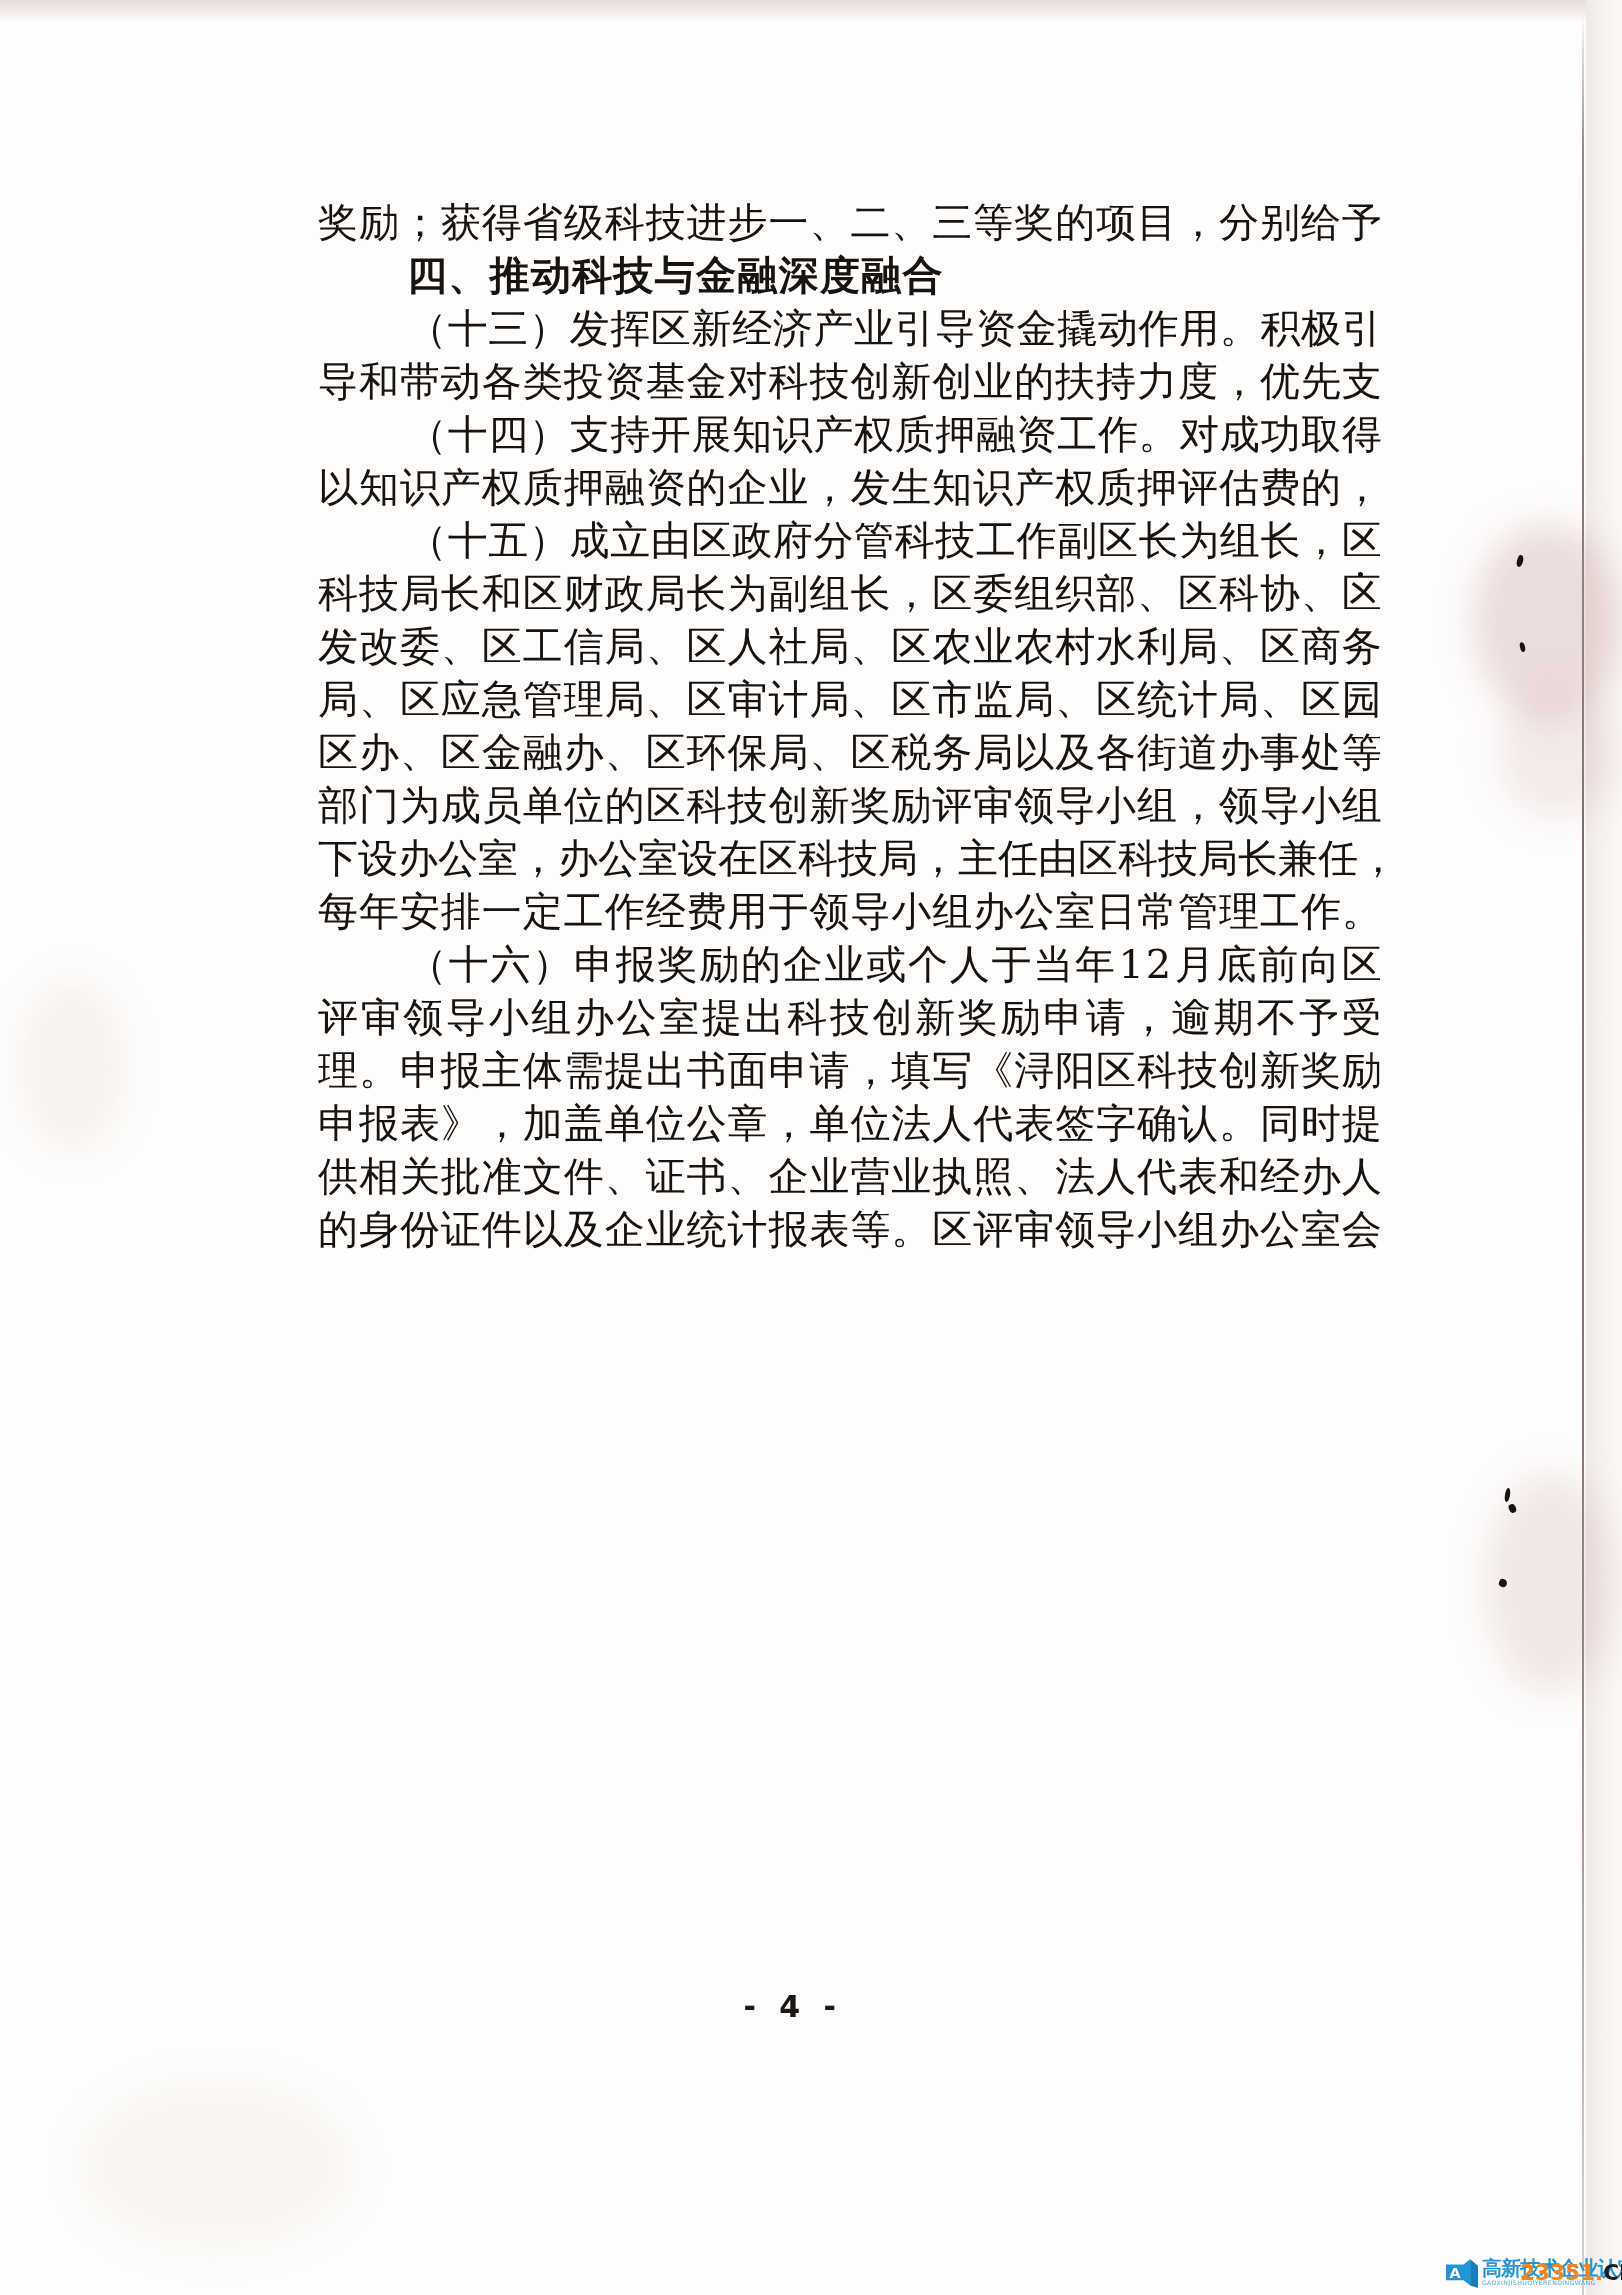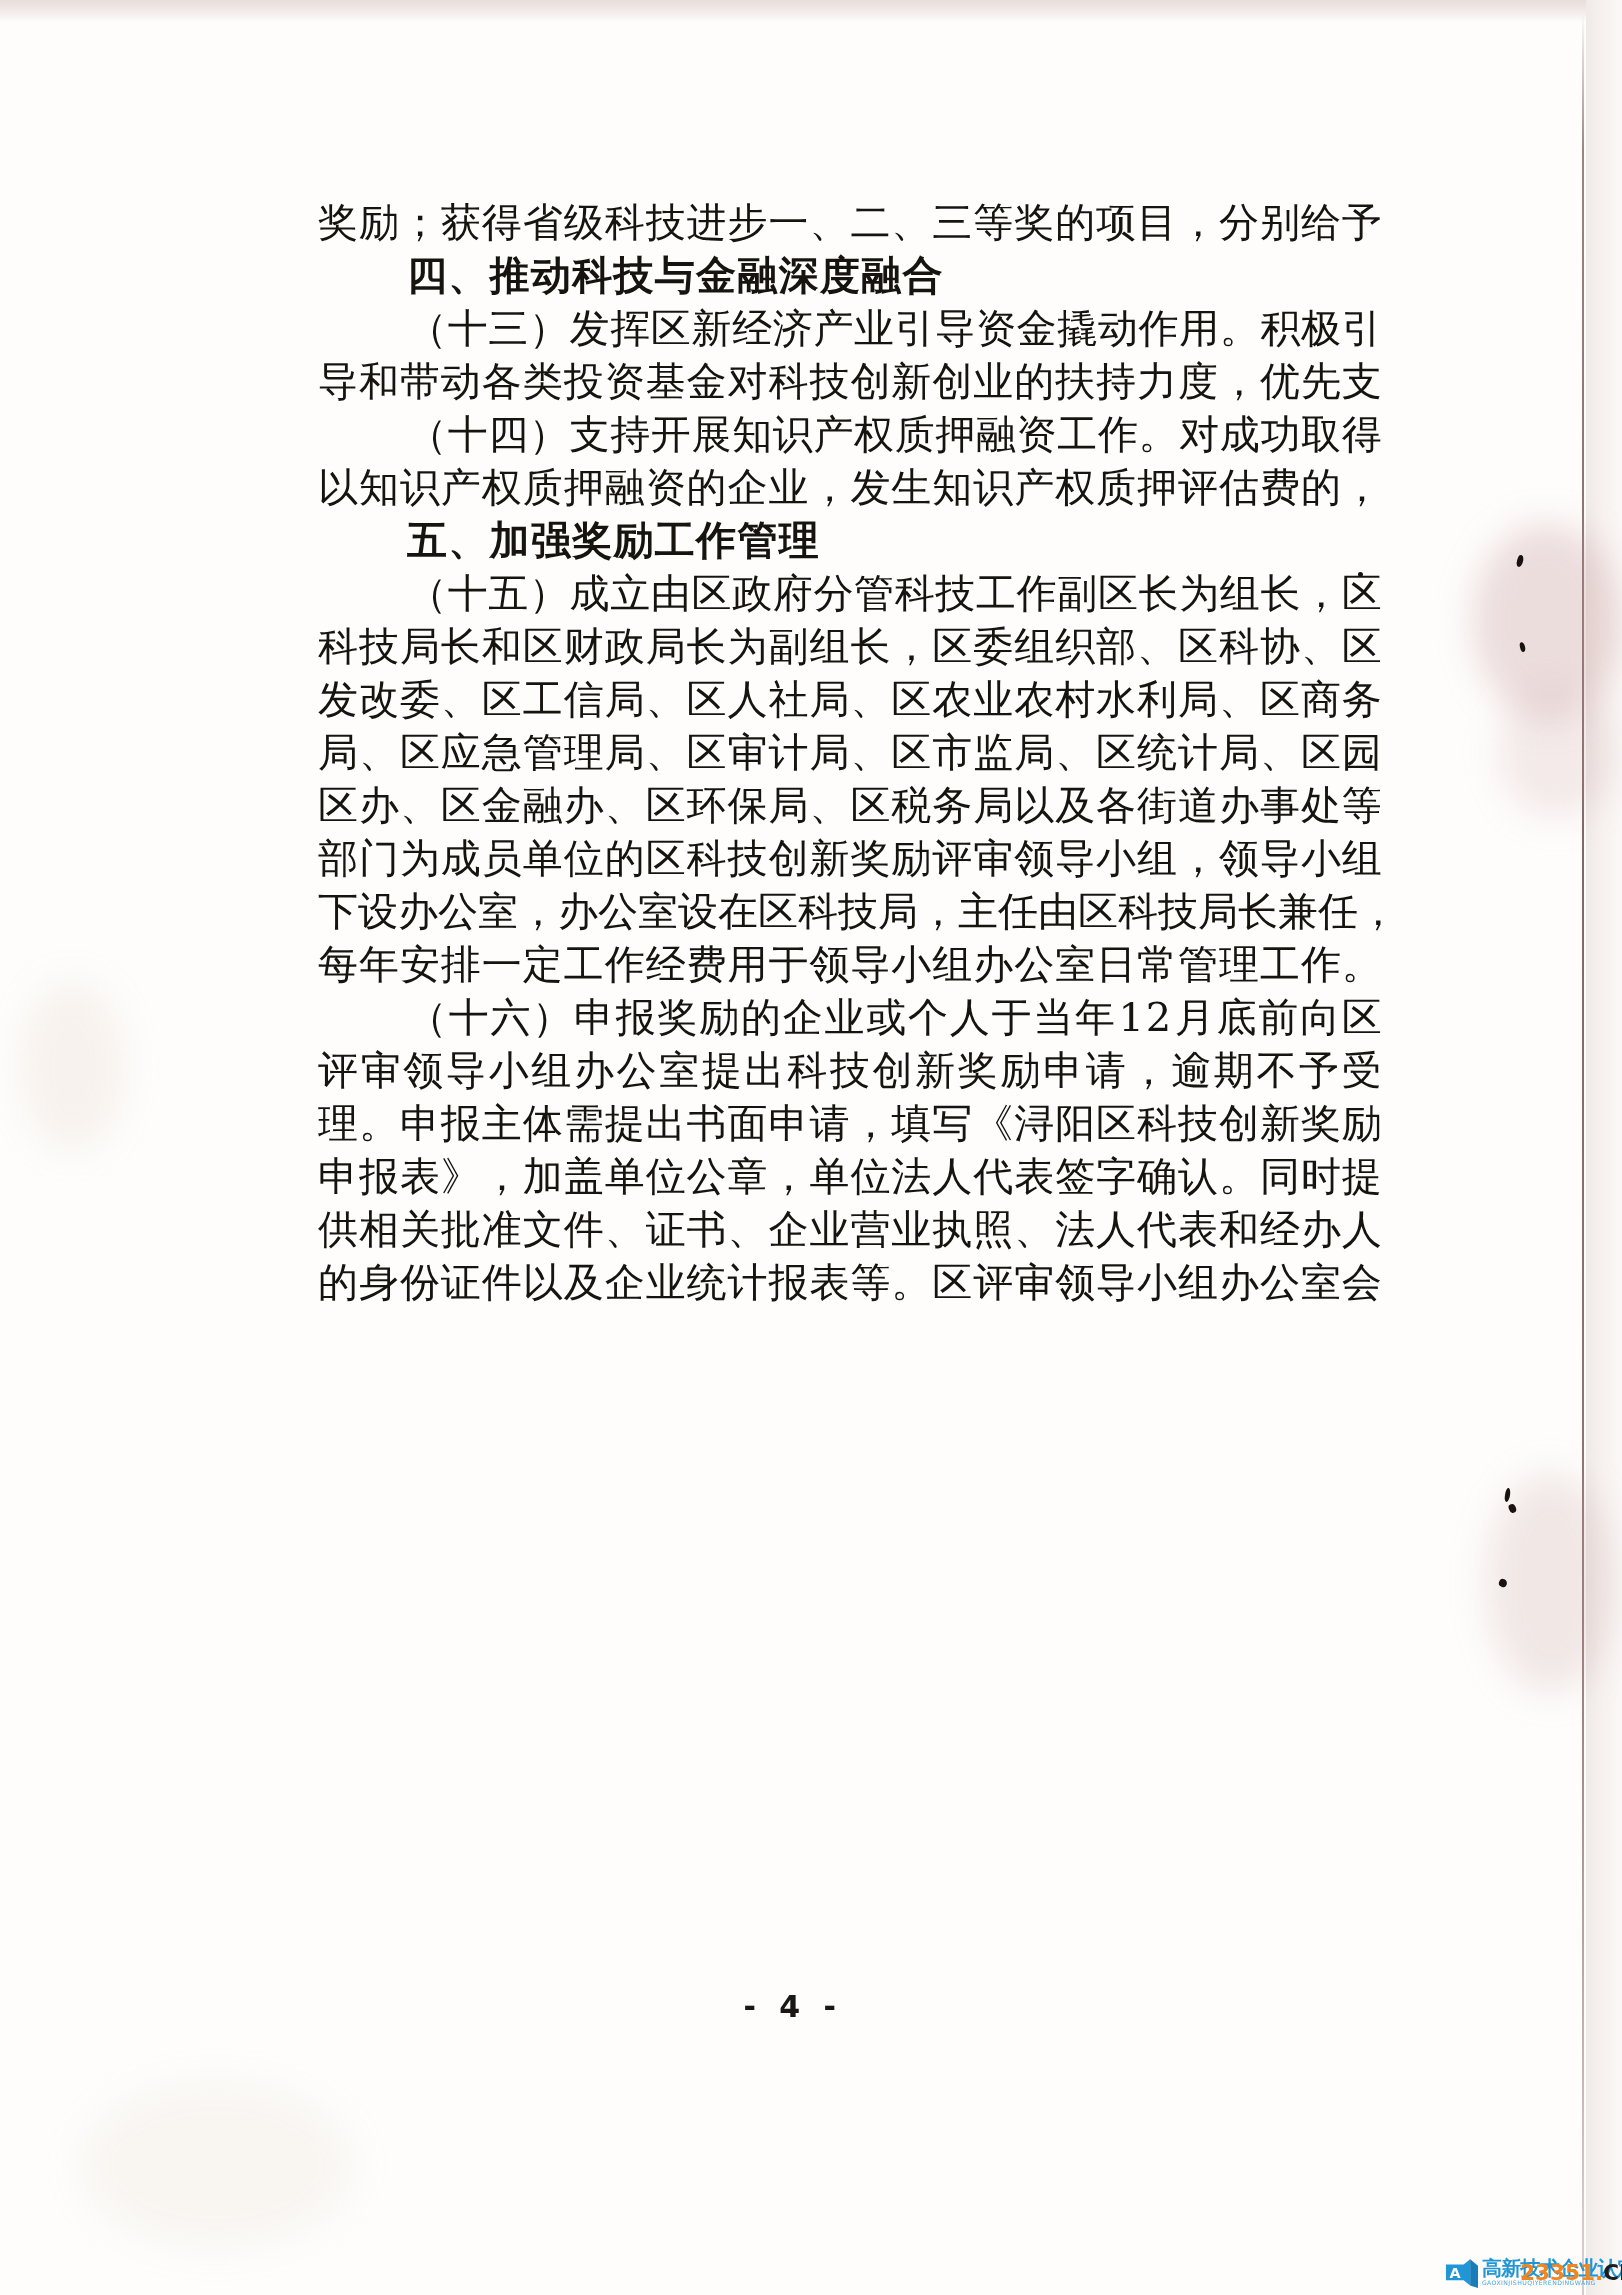--- a/index.html
+++ b/index.html
@@ -223,21 +223,20 @@
         <span>产</span>
         <span>权</span>
         <span>质</span>
         <span>押</span>
         <span>评</span>
         <span>估</span>
         <span>费</span>
         <span>的</span>
         <span>，</span>
       </div>
-    <div class="line bold ind">五、加强奖励工作管理</div>
     <div class="line just ind">
         <span>（</span>
         <span>十</span>
         <span>五</span>
         <span>）</span>
         <span>成</span>
         <span>立</span>
         <span>由</span>
         <span>区</span>
         <span>政</span>

